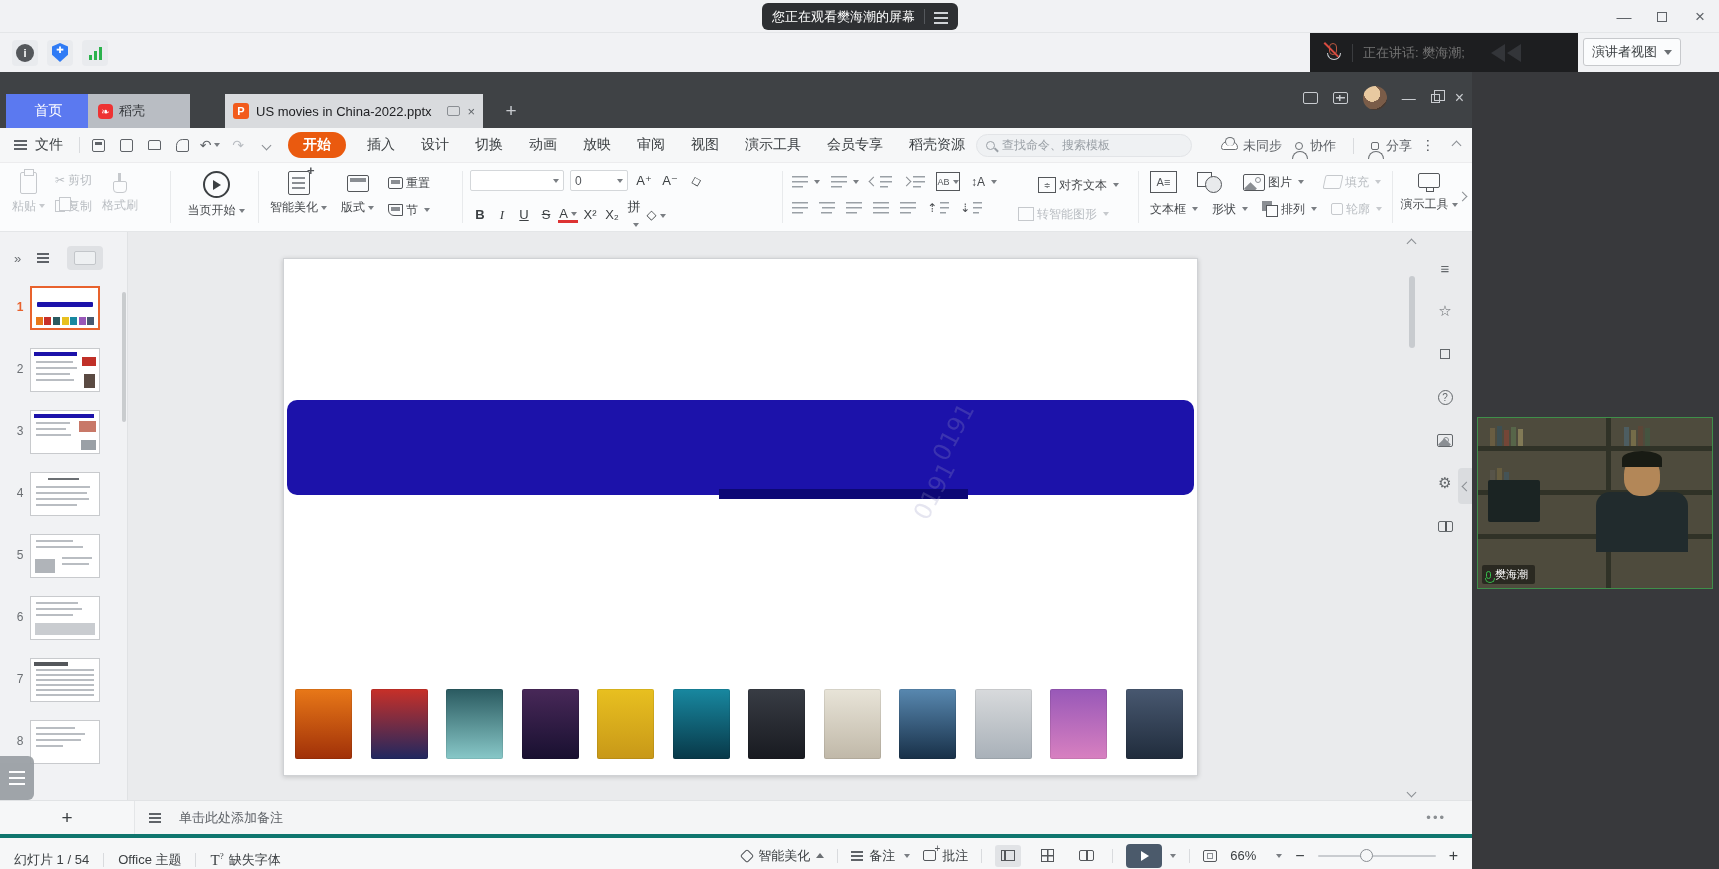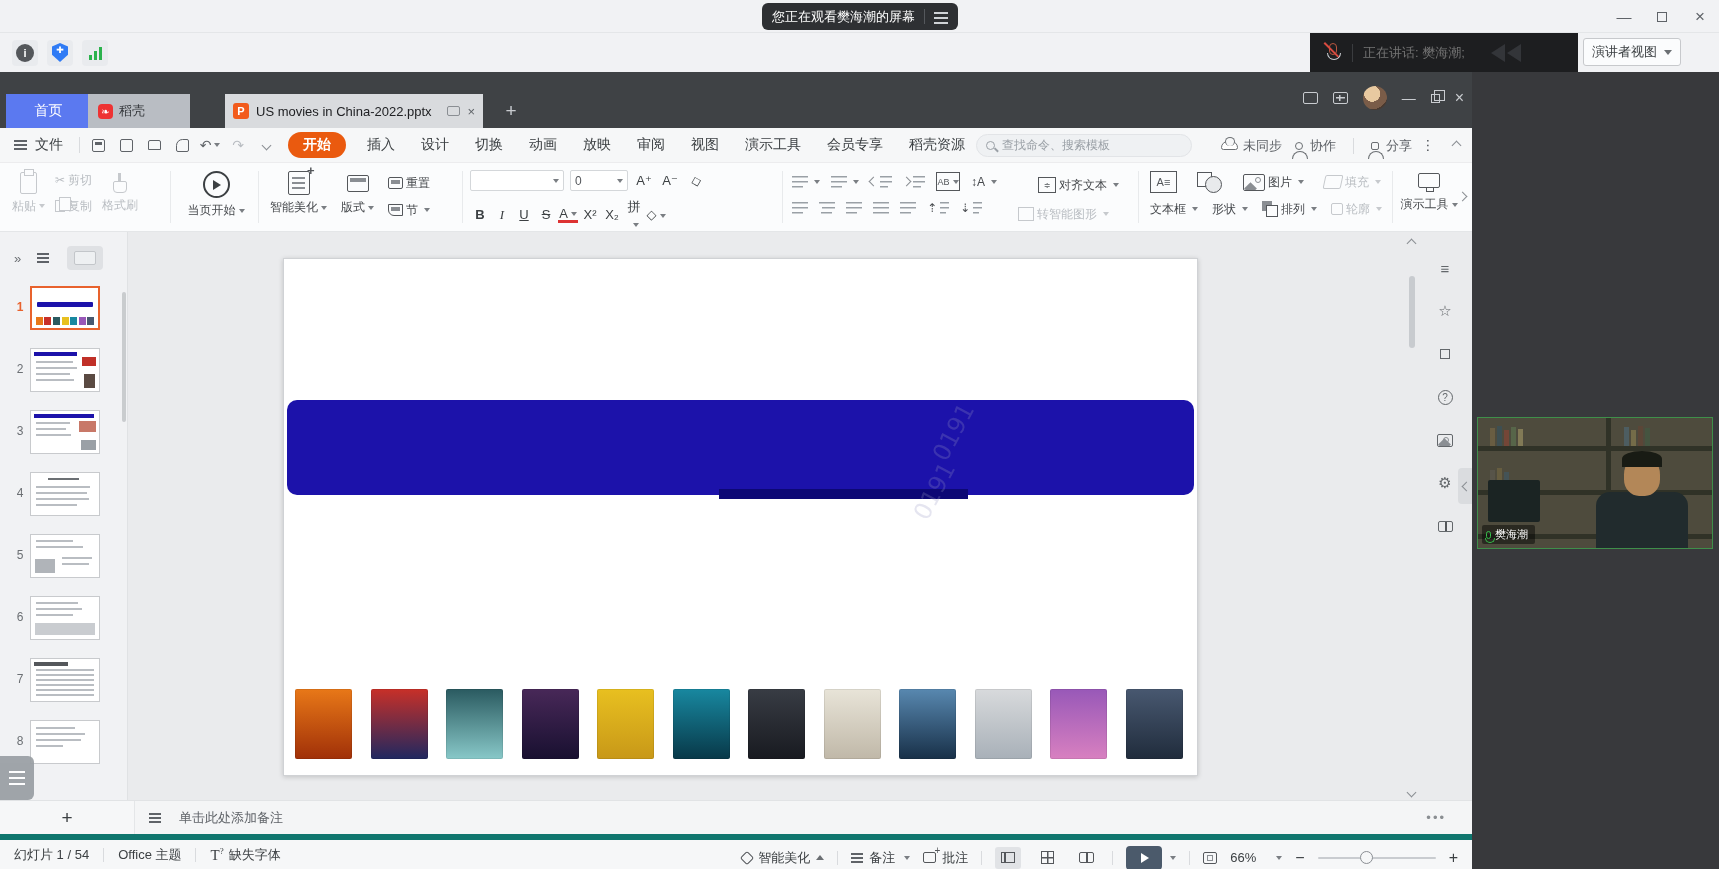--- a/index.html
+++ b/index.html
@@ -161,21 +161,21 @@
   .rail { position:absolute; left:1424px; top:26px; width:42px; display:flex; flex-direction:column; align-items:center; gap:23px; color:#63676b; font-size:15px; }
   .railic { width:20px; height:20px; display:flex; align-items:center; justify-content:center; }
   .collapse { position:absolute; left:1458px; top:236px; width:14px; height:36px; background:#dadcdf; border-radius:4px 0 0 4px; display:flex; align-items:center; justify-content:center; }
   .qmark { width:15px; height:15px; border:1.5px solid #63676b; border-radius:50%; font-size:10px; display:flex; align-items:center; justify-content:center; }
 
   
   .notesrow { display:flex; height:34px; border-top:1px solid #e1e3e5; background:#f4f5f6; }
   .pluszone { width:135px; background:#f6f7f8; border-right:1px solid #e4e6e8; display:flex; align-items:center; justify-content:center; font-size:19px; color:#3c4043; }
   .notesfield { flex:1; display:flex; align-items:center; gap:18px; padding-left:14px; color:#5f6368; font-size:13px; }
   .notes-dots { margin-left:auto; margin-right:26px; color:#8a8e92; letter-spacing:2px; font-size:13px; }
-  .statusbar { position:relative; height:35px; background:#f6f7f8; border-top:6px solid #0f766e; font-size:13px; color:#3c4043; display:flex; align-items:center; }
+  .statusbar { position:relative; height:35px; background:#f6f7f8; border-top:4px solid #0f766e; font-size:13px; color:#3c4043; display:flex; align-items:flex-end; }
   .sleft { display:flex; align-items:center; gap:14px; padding-left:14px; }
   .sdiv { width:1px; height:14px; background:#d9dbde; }
   .sright { position:absolute; right:14px; top:0; height:35px; display:flex; align-items:center; gap:13px; }
   .diam { width:10px; height:10px; border:1.5px solid #54575b; transform:rotate(45deg); border-radius:2px; }
   .cmtic { width:13px; height:11px; border:1.5px solid #54575b; border-radius:2px; position:relative; }
   .cmtic::after { content:"+"; position:absolute; right:-5px; top:-8px; font-size:10px; color:#54575b; }
   .vwic { width:26px; height:22px; border-radius:3px; display:flex; align-items:center; justify-content:center; }
   .vwic.on { background:#e1e3e6; }
   .vw1 { width:14px; height:11px; border:1.5px solid #54575b; background:linear-gradient(90deg,#54575b 0 2px,transparent 2px) 2px 0/4px 100% no-repeat; }
   .vw2 { width:13px; height:13px; border:1.5px solid #54575b; position:relative; }
@@ -184,21 +184,21 @@
   .vw3::after { content:""; position:absolute; left:50%; top:0; bottom:0; width:1.5px; background:#54575b; }
   .playbtn { width:36px; height:24px; background:#4b5a6b; border-radius:4px; display:flex; align-items:center; justify-content:center; }
   .playbtn::after { content:""; width:0; height:0; border-top:5px solid transparent; border-bottom:5px solid transparent; border-left:8px solid #fff; margin-left:2px; }
   .zslider { width:118px; height:2px; background:#c9ccd0; border-radius:1px; position:relative; }
   .zslider .knob { position:absolute; left:42px; top:-6px; width:13px; height:13px; border-radius:50%; background:#f6f7f8; border:1.5px solid #8a8e93; }
   .fitic { width:14px; height:12px; border:1.5px solid #54575b; border-radius:2px; position:relative; }
   .fitic::after { content:""; position:absolute; inset:2px 3px; border:1px dashed #8a8e93; }
 
   
   .meetside { position:absolute; left:1472px; top:72px; width:247px; height:797px; background:#38393c; }
-  .cam { position:absolute; left:5px; top:345px; width:236px; height:132px; border:1px solid #3f8f4a; background:#50463a; overflow:hidden; }
+  .cam { position:absolute; left:5px; top:345px; width:236px; height:172px; border:1px solid #3f8f4a; background:#50463a; overflow:hidden; }
   .shelf { position:absolute; left:0; right:0; height:5px; background:#2e2a22; }
   .shelf-v { position:absolute; top:0; bottom:0; width:5px; background:#2e2a22; }
   .bookrow { position:absolute; display:flex; gap:2px; align-items:flex-end; }
   .bookrow i { display:block; width:5px; }
   .monitor { position:absolute; left:10px; top:62px; width:52px; height:42px; background:#171a1e; border-radius:2px; }
   .p-body { position:absolute; left:118px; top:74px; width:92px; height:60px; background:#1d2229; border-radius:14px 14px 0 0; }
   .p-head { position:absolute; left:146px; top:38px; width:36px; height:40px; background:#c08858; border-radius:46% 46% 42% 42%; }
   .p-hair { position:absolute; left:144px; top:33px; width:40px; height:16px; background:#14100d; border-radius:50% 50% 0 0; }
   .camtint { position:absolute; inset:0; background:rgba(70,130,90,.10); }
   .camlabel { position:absolute; left:4px; bottom:4px; background:rgba(0,0,0,.45); border-radius:2px; display:flex; align-items:center; gap:4px; padding:2px 7px 2px 4px; color:#fff; font-size:11px; }

